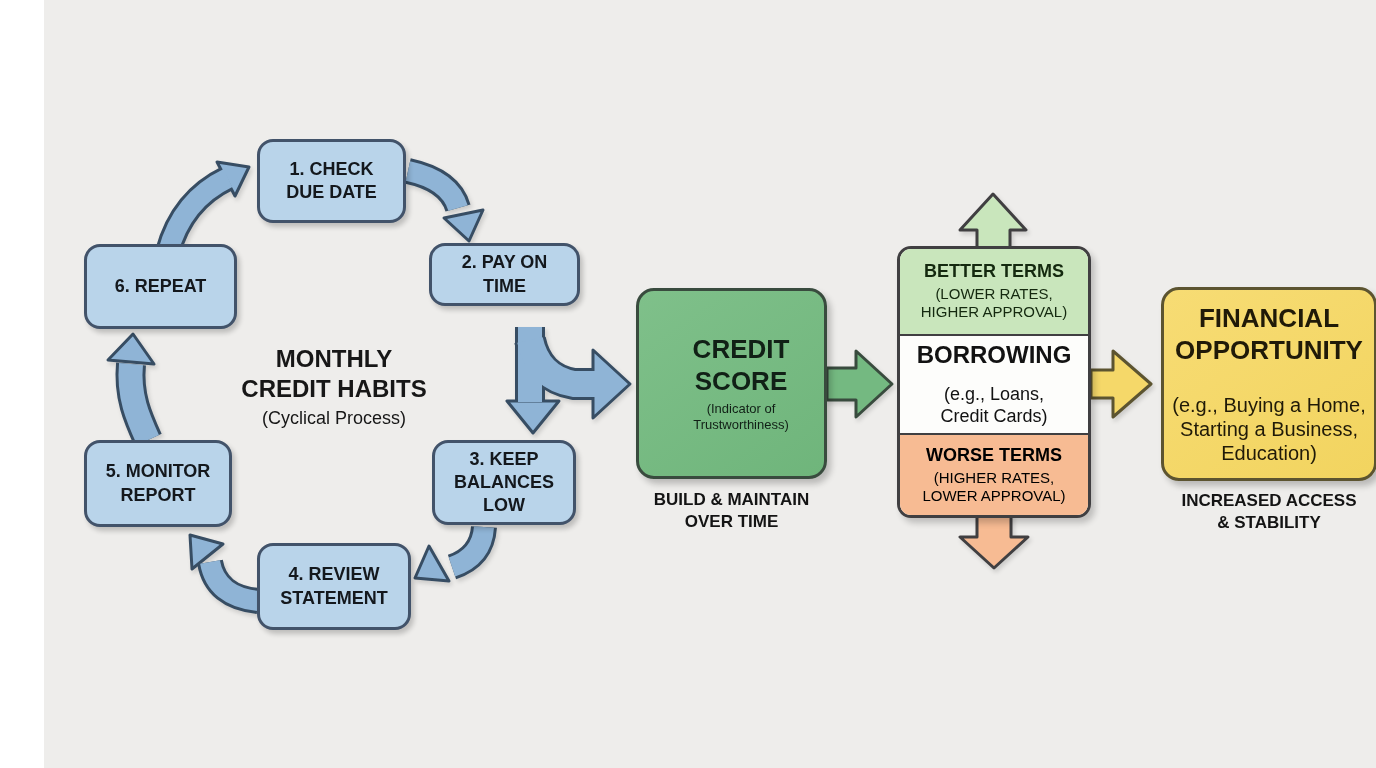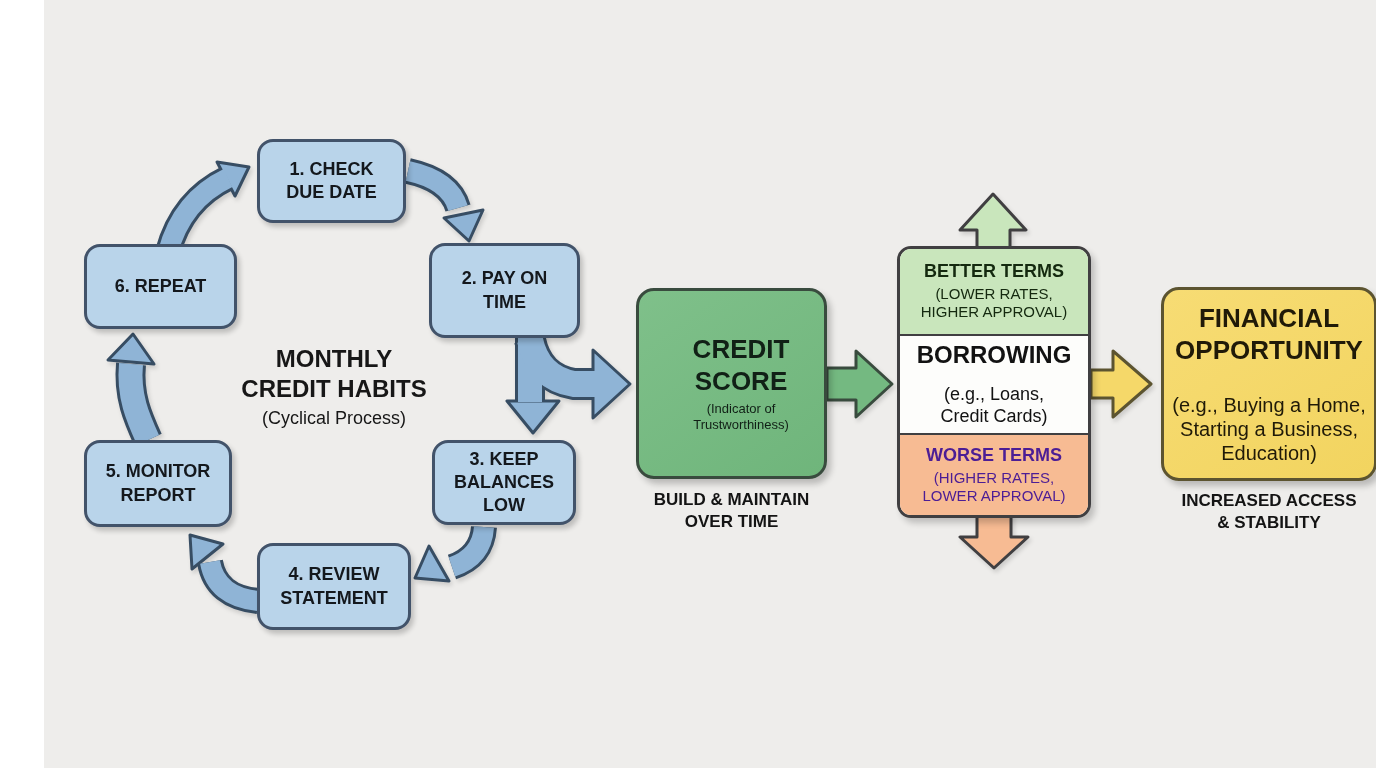--- a/index.html
+++ b/index.html
@@ -26,21 +26,21 @@
   .stack{position:absolute;z-index:2;left:853px;top:246px;width:194px;height:272px;border:3px solid #403f41;
          border-radius:14px;overflow:hidden;box-shadow:4px 5px 6px rgba(0,0,0,0.20);display:flex;flex-direction:column;
          box-sizing:border-box;background:#fdfdfb;}
   .panel{display:flex;flex-direction:column;align-items:center;justify-content:center;text-align:center;box-sizing:border-box;}
   .panel .h{font-weight:bold;font-size:18px;line-height:1.2;}
   .panel .s{font-size:15px;line-height:1.22;margin-top:2px;}
   .panel-better{height:85px;background:#c9e6bc;color:#14290f;}
   .panel-borrow{height:101px;background:#fdfdfb;border-top:2px solid #403f41;border-bottom:2px solid #403f41;color:#121212;gap:13px;}
   .panel-borrow .h{font-size:24px;}
   .panel-borrow .s{font-size:18px;}
-  .panel-worse{flex:1;background:#f7bb93;color:#4c1d95;}
+  .panel-worse{flex:1;background:#f7bb93;color:#000000;}
 </style>
 </head>
 <body>
 
 <div id="canvas">
 
   <svg id="arrows" width="1376" height="768" viewBox="0 0 1376 768">
 
     <g fill="none" stroke="#374d63">
       <path d="M 124 252 Q 138 200 184 178" stroke-width="26"></path>
@@ -76,21 +76,21 @@
 
     <polygon points="1047,370 1069,370 1069,351 1107,384 1069,417 1069,398 1047,398" fill="#f5d869" stroke="#5c5430" stroke-width="3" stroke-linejoin="round"></polygon>
 
     <polygon points="949,194 982,230 966,230 966,252 933,252 933,230 916,230" fill="#c9e6bc" stroke="#403f41" stroke-width="3" stroke-linejoin="round"></polygon>
 
     <polygon points="950,568 916,537 933,537 933,512 967,512 967,537 984,537" fill="#f7bb93" stroke="#403f41" stroke-width="3" stroke-linejoin="round"></polygon>
   </svg>
 
   <div class="node cycle-box pre" style="left:213px;top:139px;width:149px;height:84px;">1. CHECK
 DUE DATE</div>
-  <div class="node cycle-box pre" style="left:385px;top:243px;width:151px;height:95px;">2. PAY ON
+  <div class="node cycle-box pre" style="left:385px;top:243px;width:151px;height:63px;">2. PAY ON
 TIME</div>
   <div class="node cycle-box pre" style="left:388px;top:440px;width:144px;height:85px;">3. KEEP
 BALANCES
 LOW</div>
   <div class="node cycle-box pre" style="left:213px;top:543px;width:154px;height:87px;">4. REVIEW
 STATEMENT</div>
   <div class="node cycle-box pre" style="left:40px;top:440px;width:148px;height:87px;">5. MONITOR
 REPORT</div>
   <div class="node cycle-box pre" style="left:40px;top:244px;width:153px;height:85px;">6. REPEAT</div>
 

